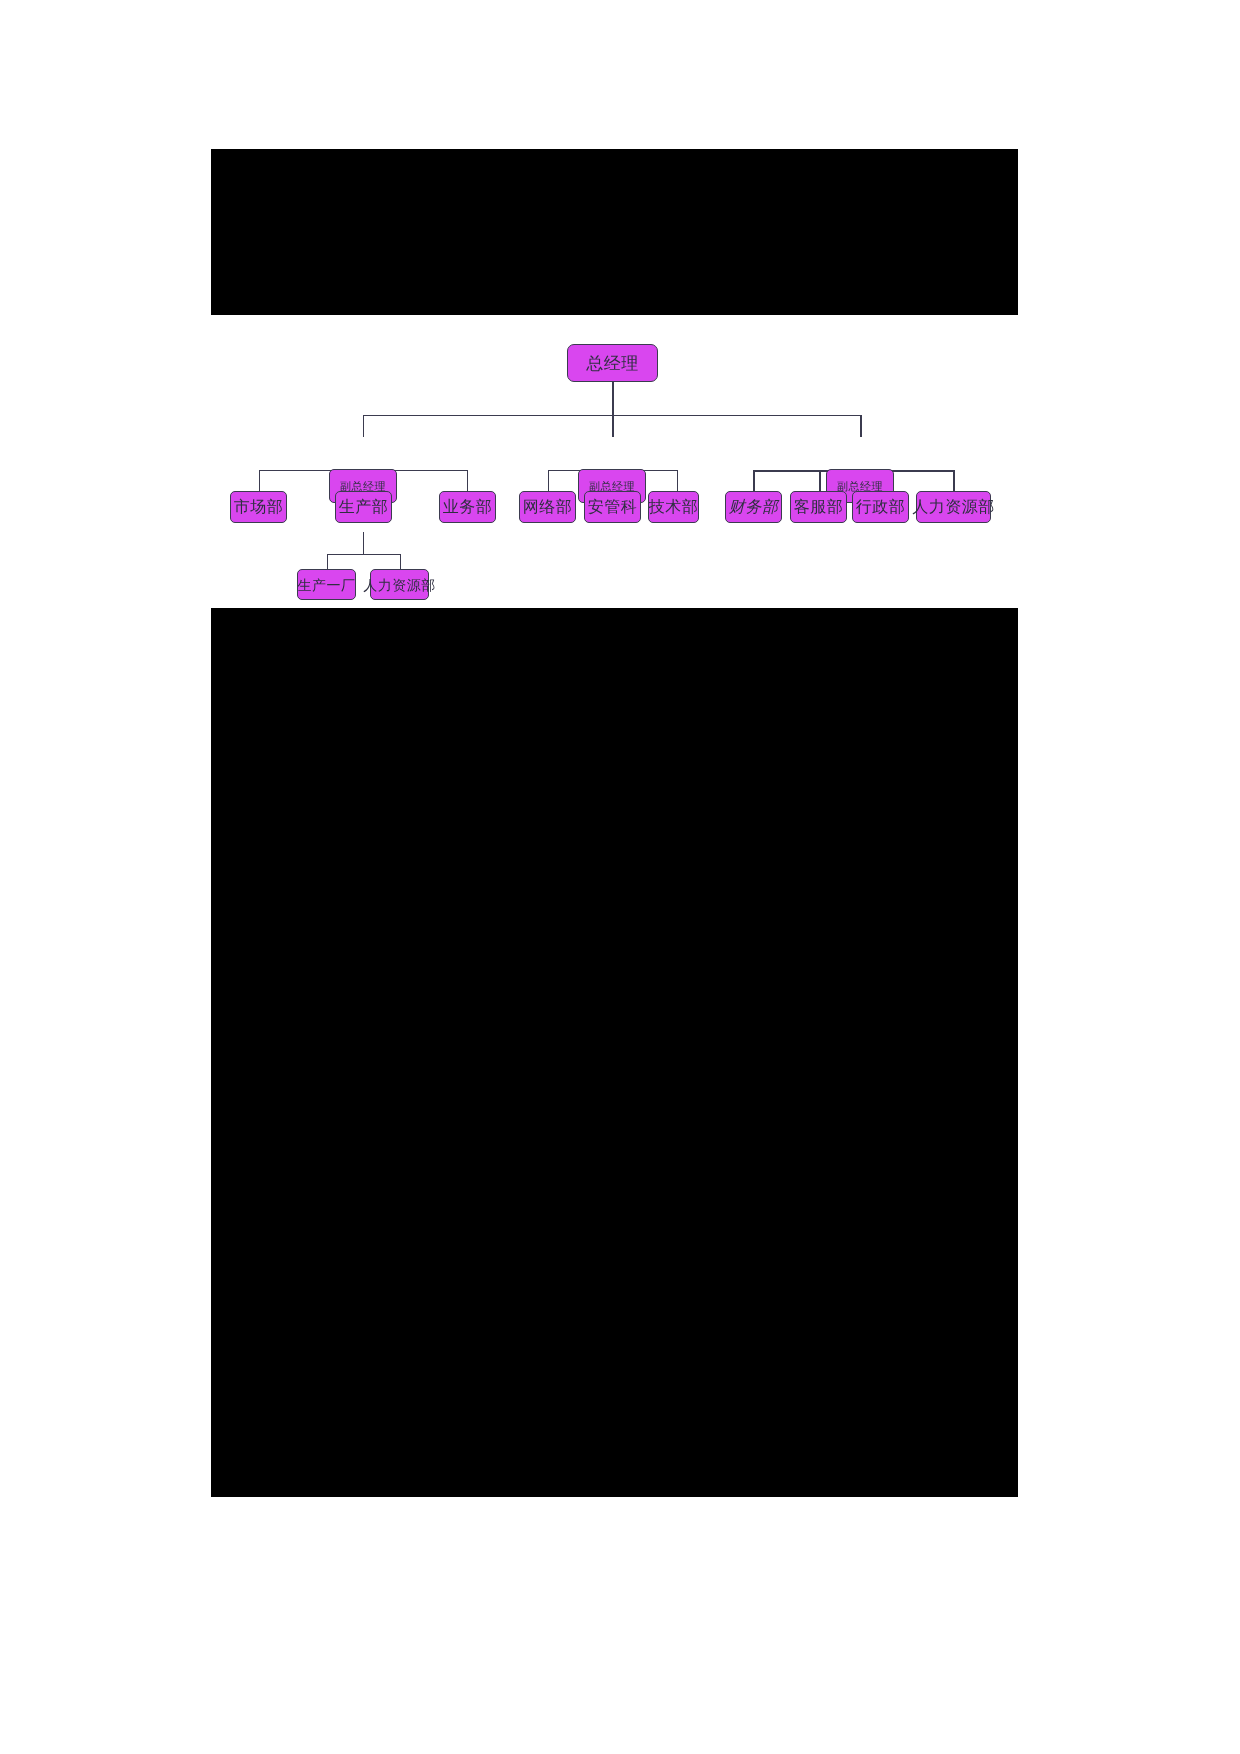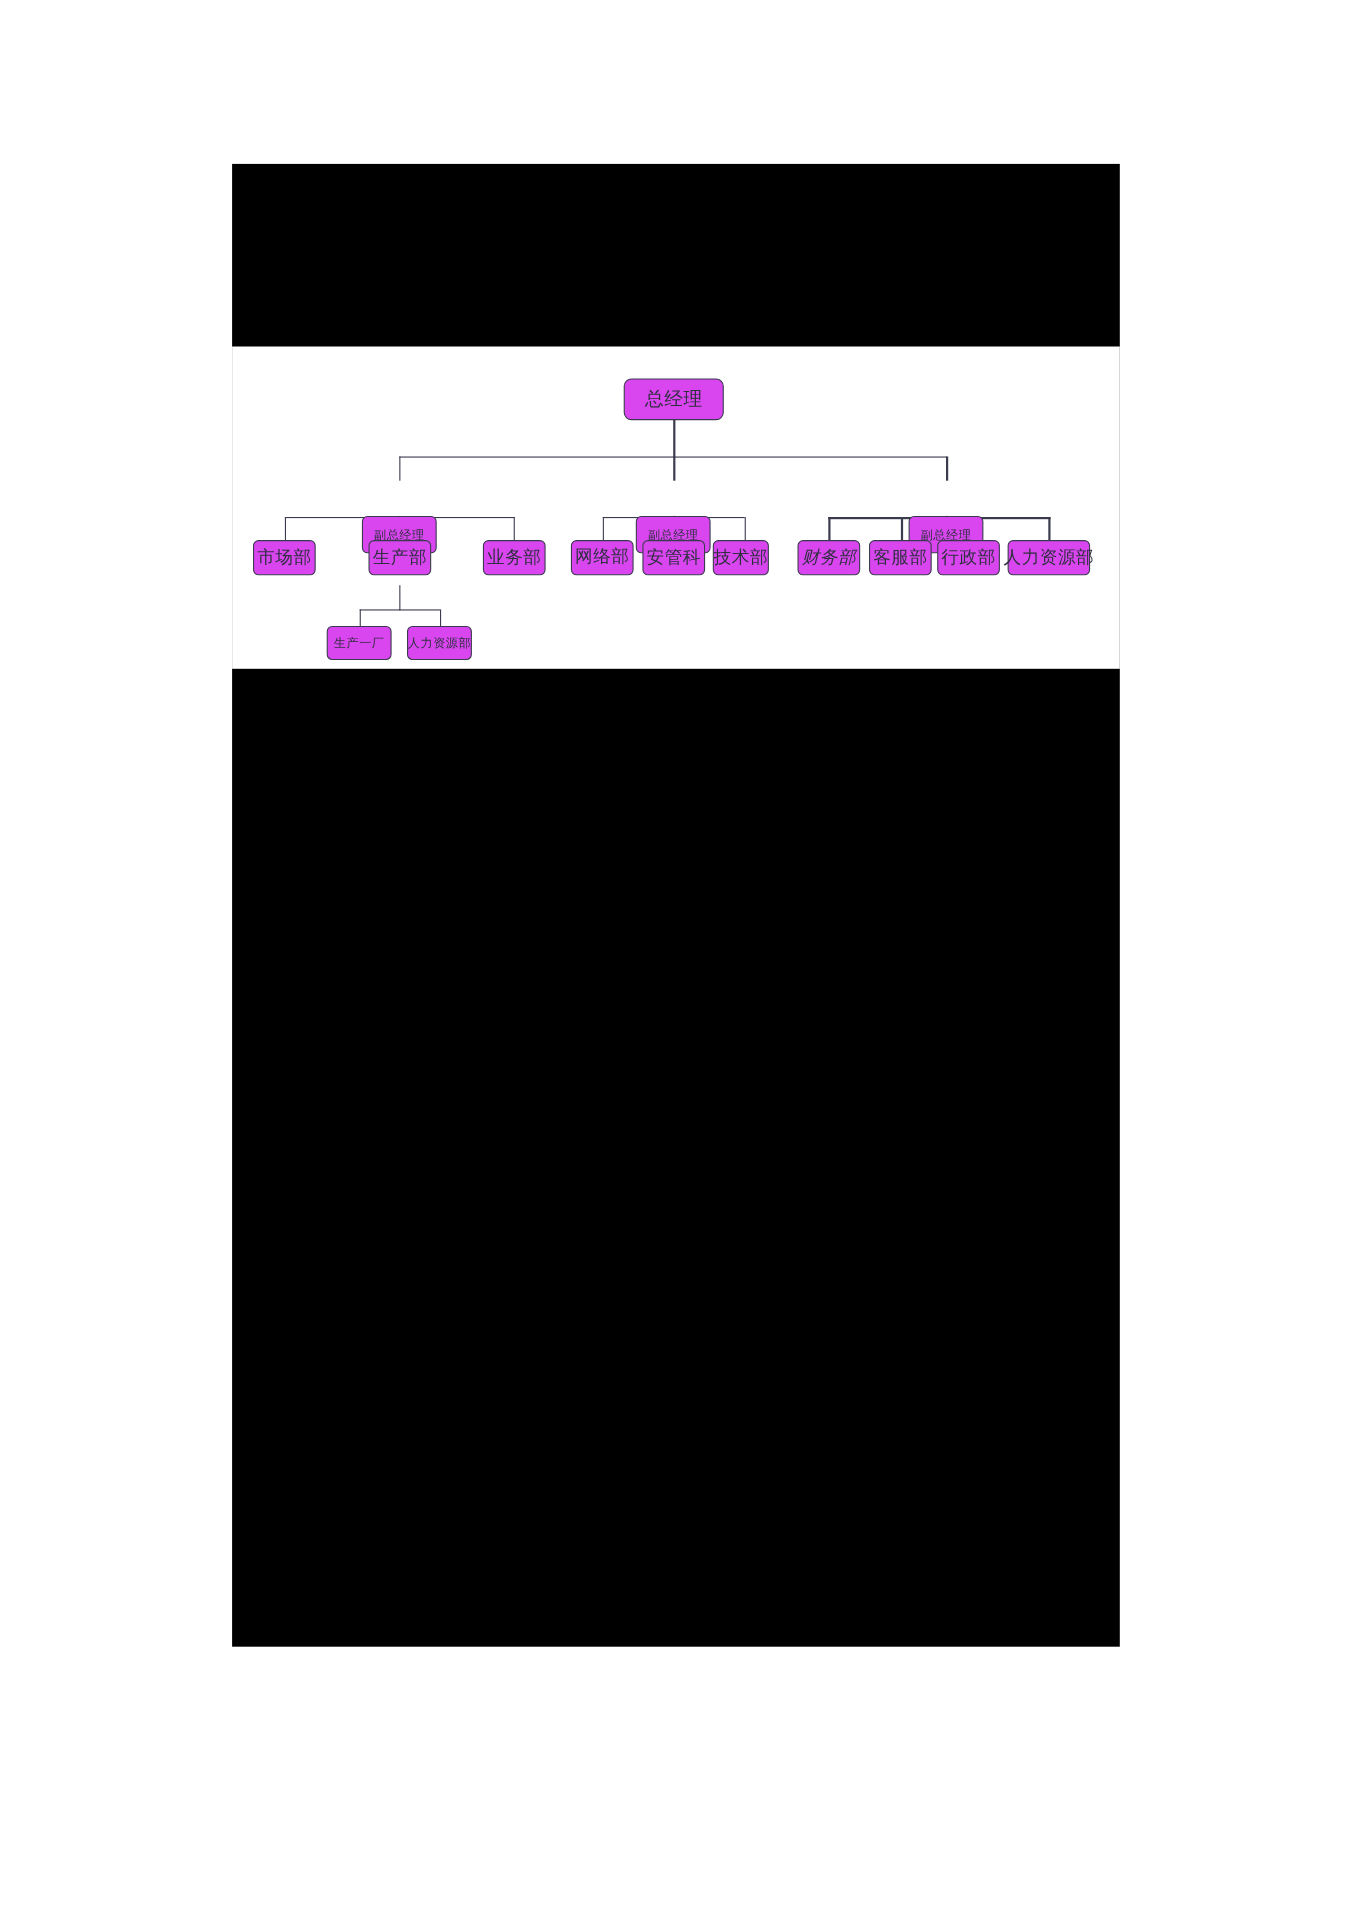--- a/index.html
+++ b/index.html
@@ -66,21 +66,21 @@
     border-width: 1.7px;
   }
   .node.level-1 {
     font-size: 11px;
     margin-top: 33px;
   }
   .node.level-2 {
     font-size: 16px;
   }
   .node.level-3 {
-    font-size: 11px;
+    font-size: 14px;
   }
 
   
   .conn {
     position: absolute;
     background: #3b3b4f;
     z-index: 1;
   }
   .conn.v { width: 1.4px; }
   .conn.h { height: 1.4px; }

